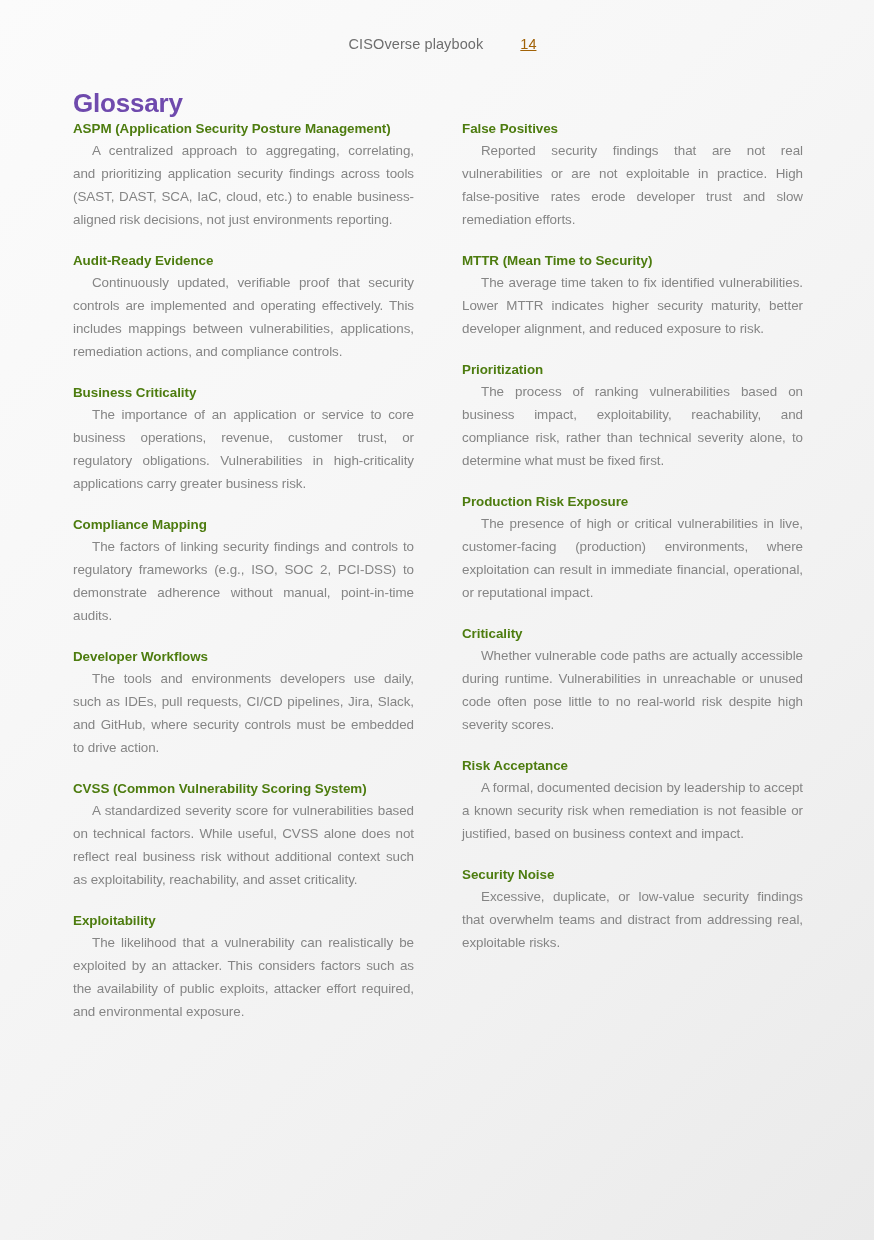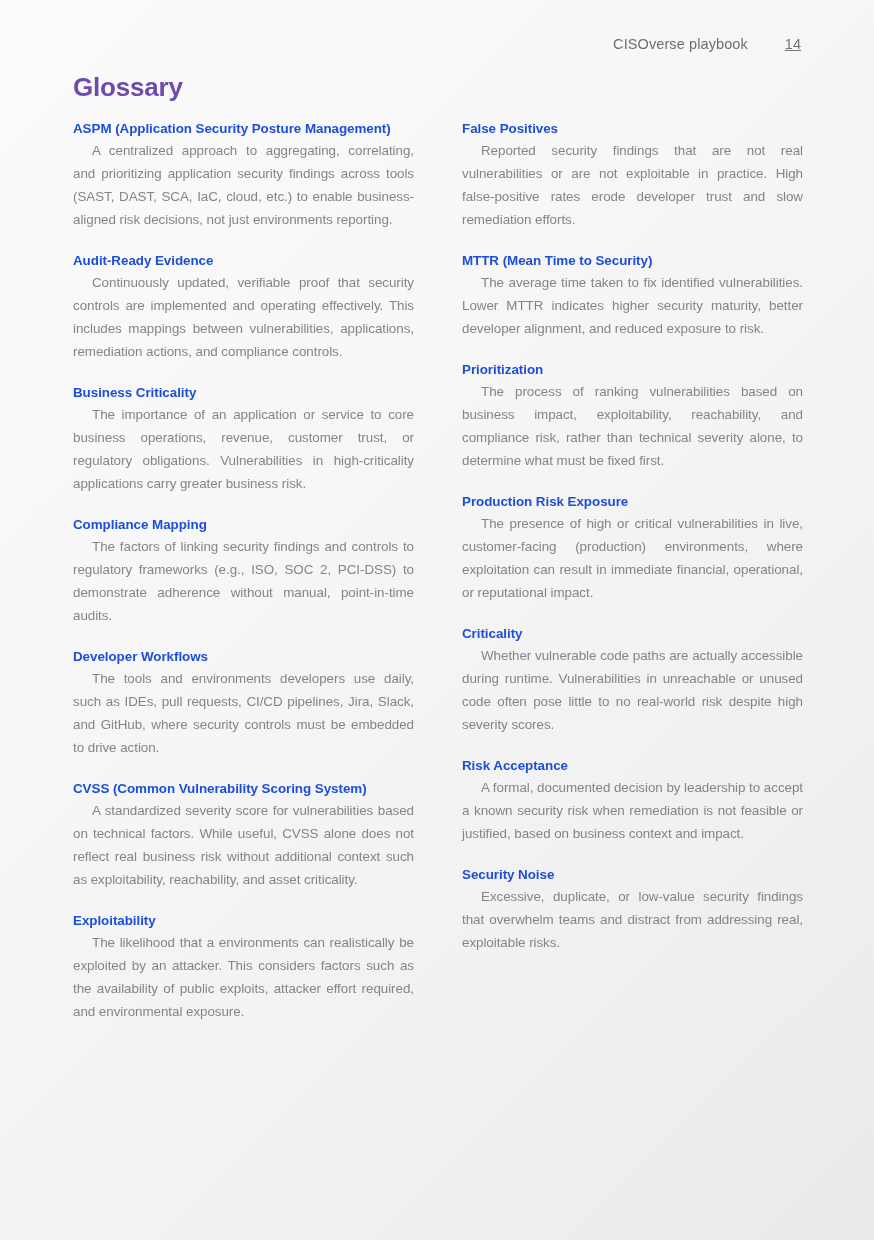--- a/index.html
+++ b/index.html
@@ -17,39 +17,39 @@
     position: relative;
     width: 874px;
     height: 1240px;
     box-sizing: border-box;
     padding: 0 62px;
   }
   .running-head {
     position: absolute;
     top: 36px;
     left: 73px;
-    right: 73px;
+    right: 62px;
     display: flex;
-    justify-content: flex-end;
+    justify-content: center;
     align-items: baseline;
     gap: 37px;
   }
   .running-head-title {
     font-size: 14.5px;
     color: #6e6e6e;
     letter-spacing: 0.1px;
   }
   .running-head-page {
     font-size: 14.5px;
-    color: #737373;
+    color: #a16207;
     text-decoration: underline;
   }
   .section-title {
     position: absolute;
-    top: 72px;
+    top: 88px;
     left: 73px;
     font-size: 26px;
     font-weight: bold;
     color: #6f4aad;
     letter-spacing: -0.2px;
   }
   .columns {
     position: absolute;
     top: 121px;
     left: 73px;
@@ -63,21 +63,21 @@
   }
   .entry {
     margin-bottom: 22px;
   }
   .entry:last-child {
     margin-bottom: 0;
   }
   .entry-term {
     font-size: 13.4px;
     font-weight: bold;
-    color: #1d4ed8;
+    color: #4d7c0f;
     letter-spacing: -0.05px;
     margin-bottom: 3px;
   }
   .entry-def {
     font-size: 13.4px;
     color: #858585;
     line-height: 23px;
     text-align: justify;
     text-indent: 19px;
     letter-spacing: -0.05px;
@@ -116,21 +116,21 @@
         <div class="entry">
           <div class="entry-term">Developer Workflows</div>
           <div class="entry-def">The tools and environments developers use daily, such as IDEs, pull requests, CI/CD pipelines, Jira, Slack, and GitHub, where security controls must be embedded to drive action.</div>
         </div>
         <div class="entry">
           <div class="entry-term">CVSS (Common Vulnerability Scoring System)</div>
           <div class="entry-def">A standardized severity score for vulnerabilities based on technical factors. While useful, CVSS alone does not reflect real business risk without additional context such as exploitability, reachability, and asset criticality.</div>
         </div>
         <div class="entry">
           <div class="entry-term">Exploitability</div>
-          <div class="entry-def">The likelihood that a environments can realistically be exploited by an attacker. This considers factors such as the availability of public exploits, attacker effort required, and environmental exposure.</div>
+          <div class="entry-def">The likelihood that a vulnerability can realistically be exploited by an attacker. This considers factors such as the availability of public exploits, attacker effort required, and environmental exposure.</div>
         </div>
       </div>
     <div class="column" id="col-right">
         <div class="entry">
           <div class="entry-term">False Positives</div>
           <div class="entry-def">Reported security findings that are not real vulnerabilities or are not exploitable in practice. High false-positive rates erode developer trust and slow remediation efforts.</div>
         </div>
         <div class="entry">
           <div class="entry-term">MTTR (Mean Time to Security)</div>
           <div class="entry-def">The average time taken to fix identified vulnerabilities. Lower MTTR indicates higher security maturity, better developer alignment, and reduced exposure to risk.</div>

